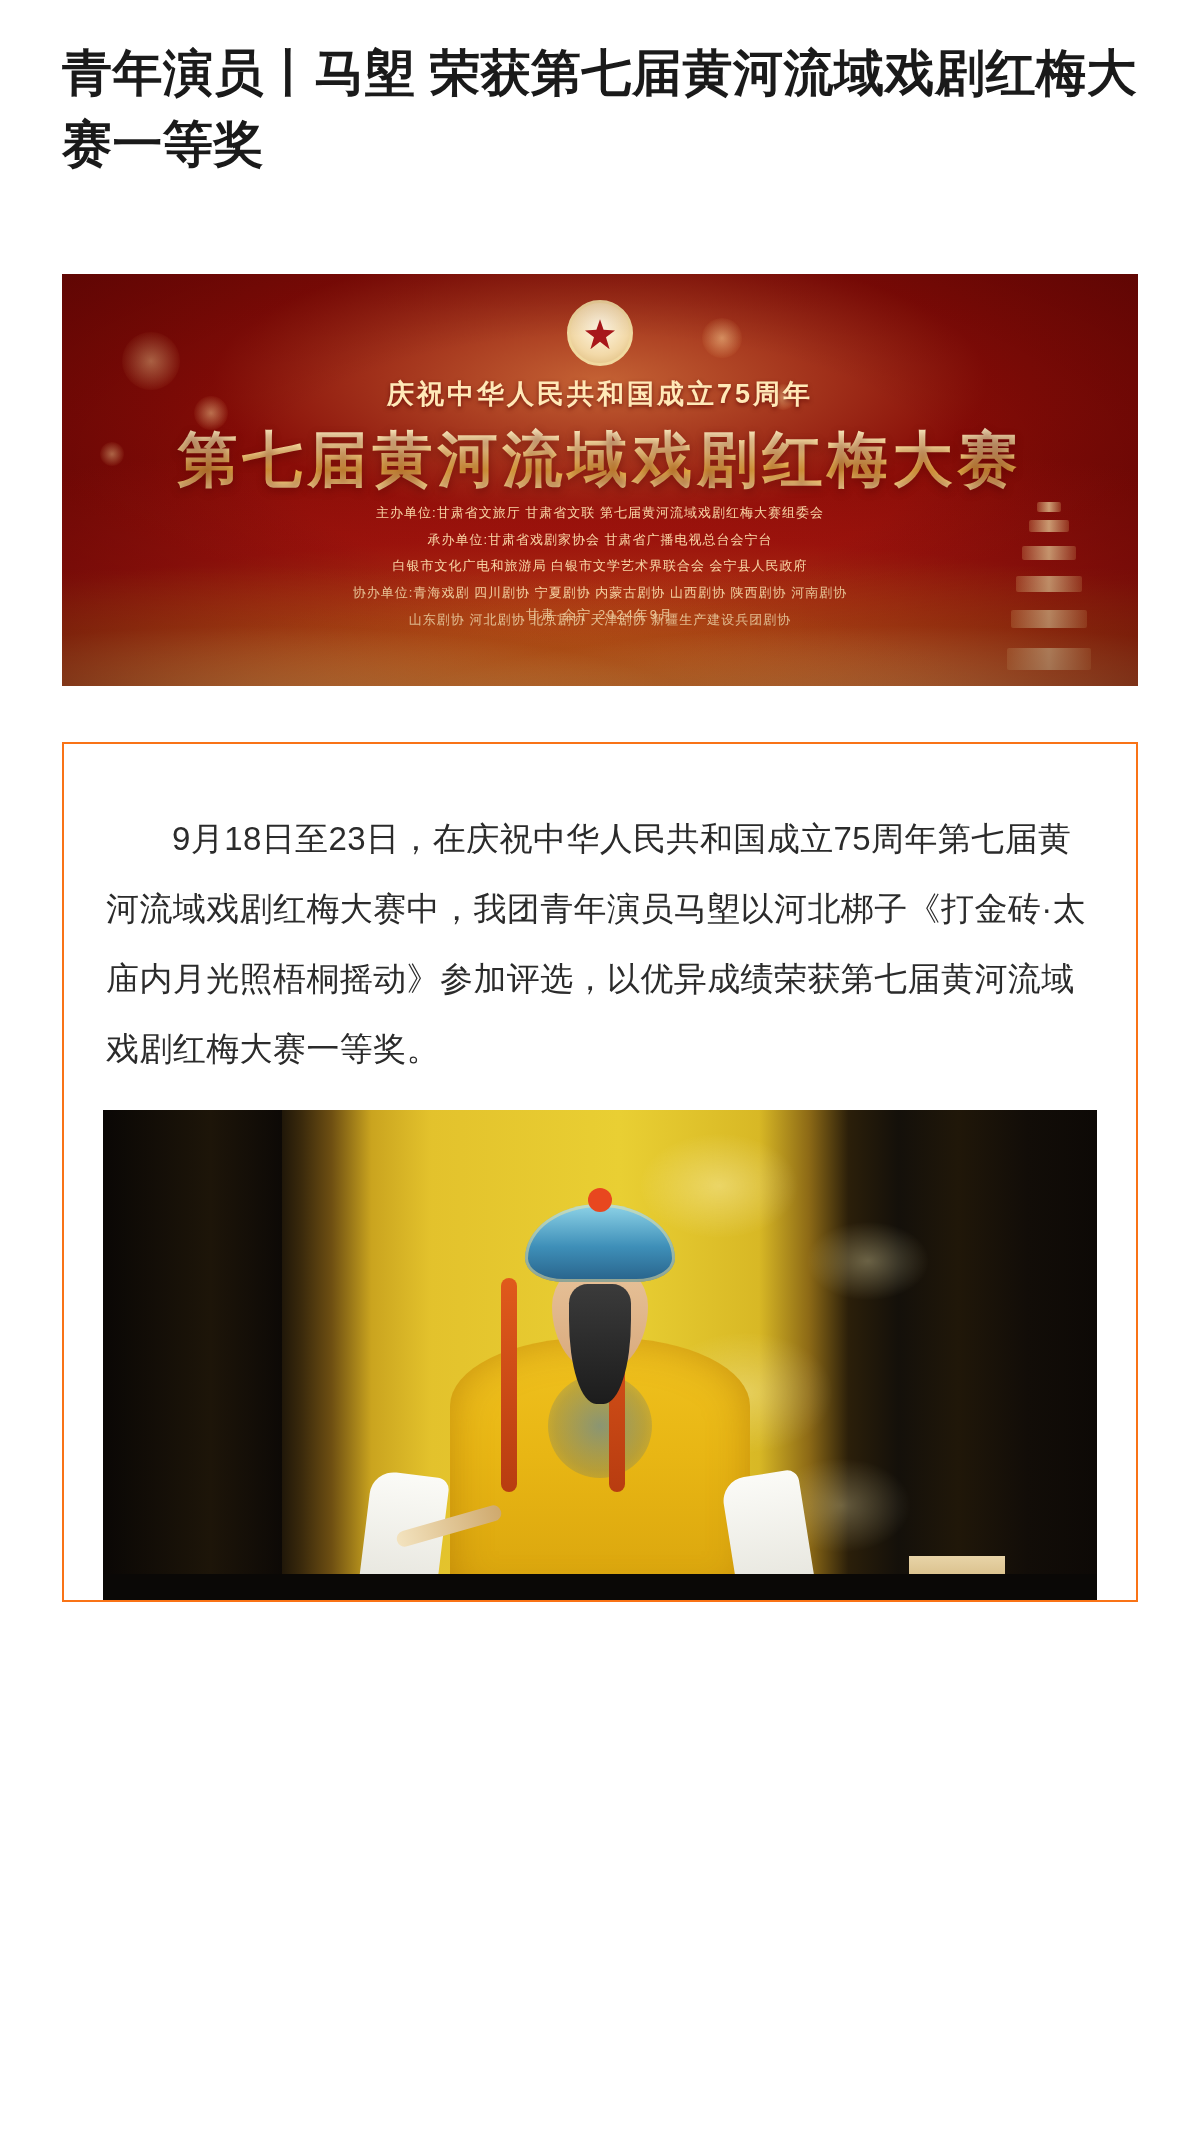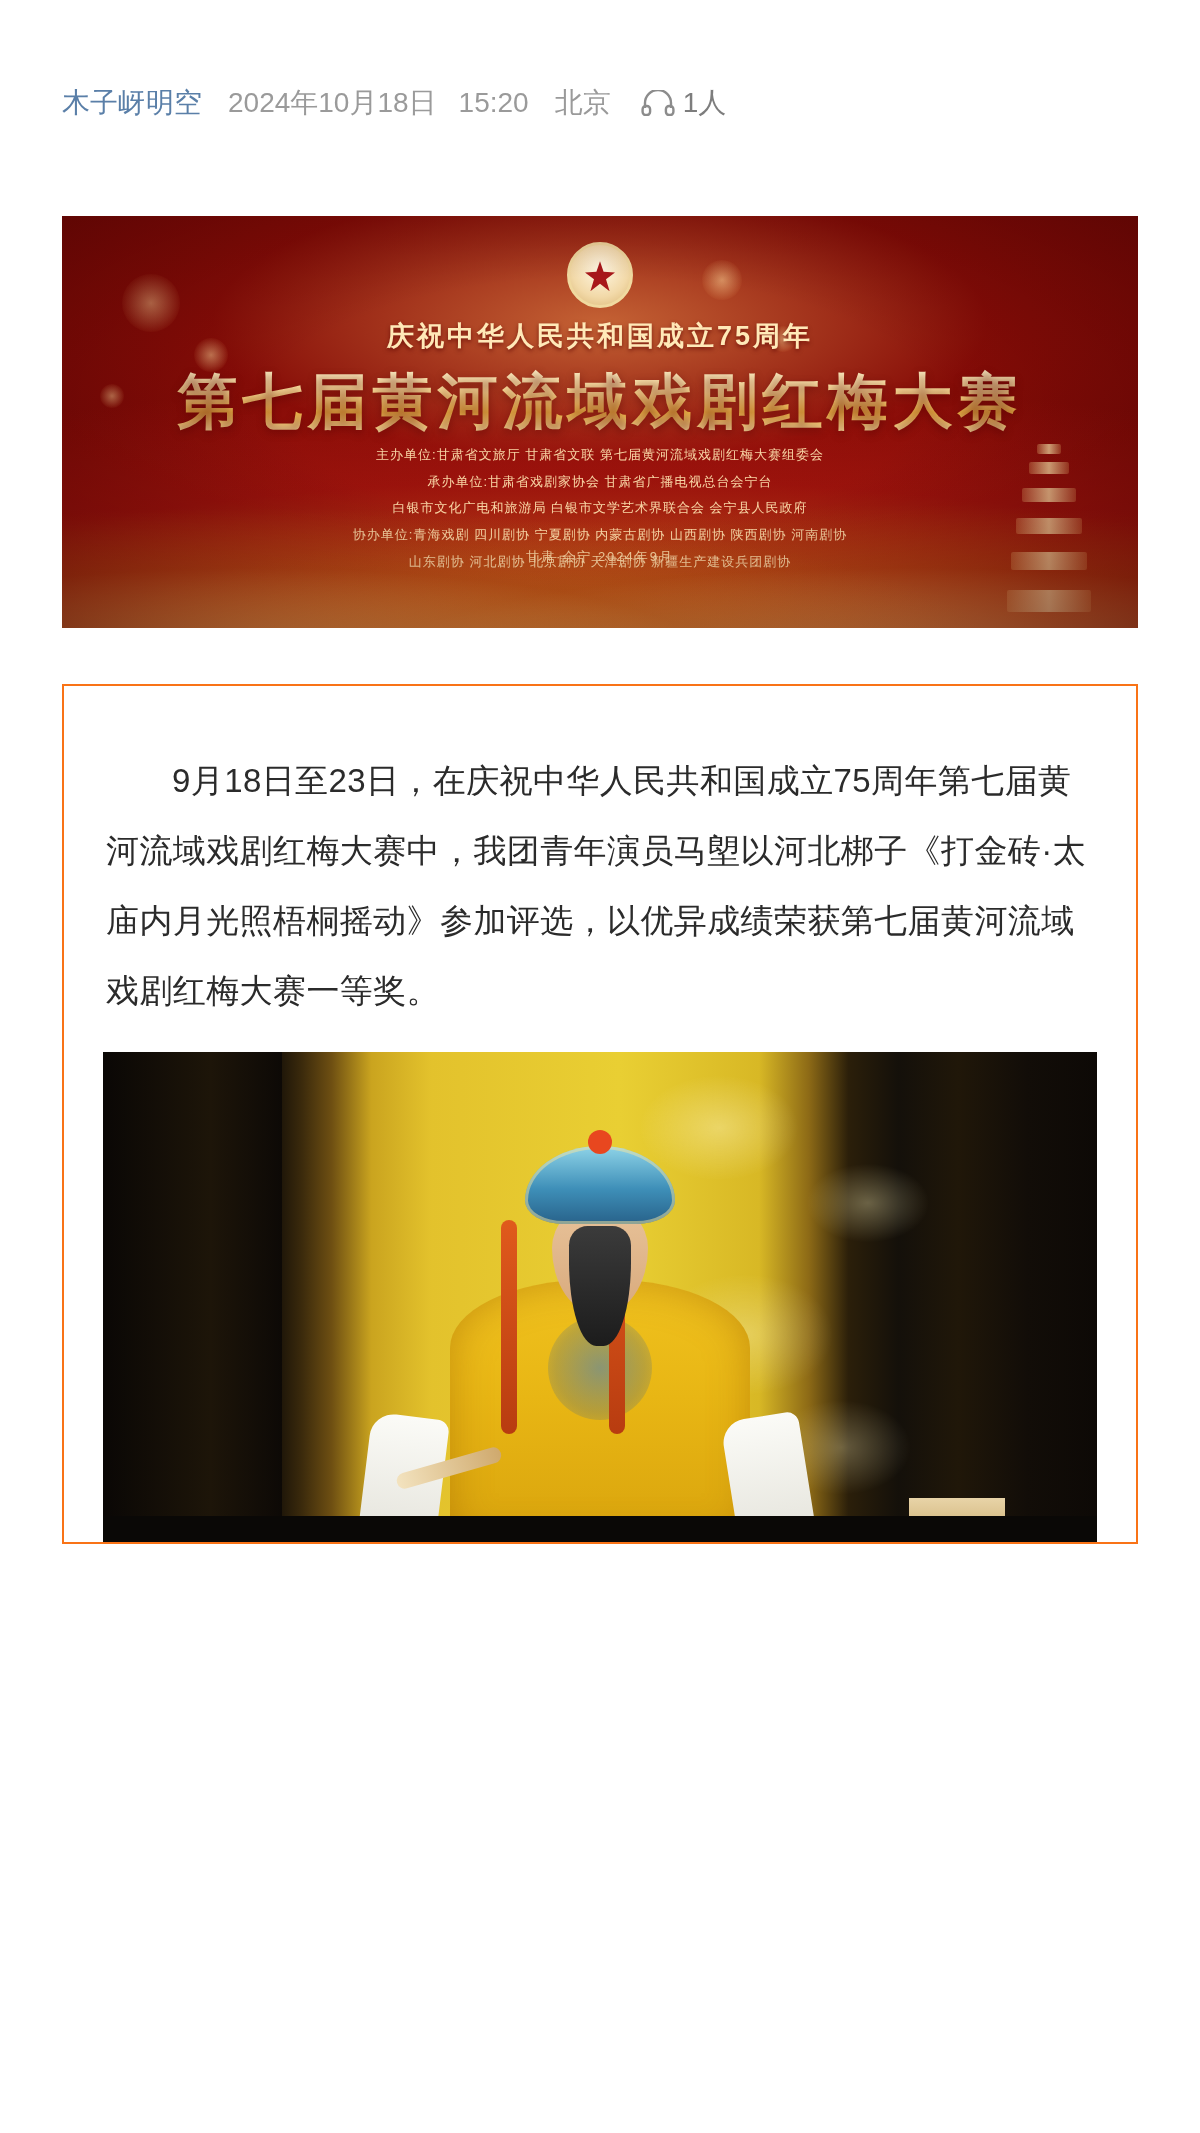--- a/index.html
+++ b/index.html
@@ -282,37 +282,22 @@
     position:absolute; left:0; right:0; bottom:0; height: 26px;
     background: #0a0806;
   }
 </style>
 </head>
 <body>
 
 <div class="page">
 
   <div class="article-header">
-
-    <div class="meta-row">
-      <span class="meta-author">木子岈明空</span>
-      <span class="meta-date">2024年10月18日</span>
-      <span class="meta-time">15:20</span>
-      <span class="meta-loc">北京</span>
-      <span class="listen-group">
-        <span class="headphone-icon">
-          <svg width="34" height="26" viewBox="0 0 34 26" fill="none" stroke="#8c8c8c" stroke-width="2.4">
-            <path d="M4 18 V13 A13 13 0 0 1 30 13 V18" fill="none"></path>
-            <rect x="1.6" y="16" width="7.5" height="9" rx="3.2" fill="none"></rect>
-            <rect x="24.9" y="16" width="7.5" height="9" rx="3.2" fill="none"></rect>
-          </svg>
-        </span>
-        <span class="listen-count">1人</span>
-      </span>
-    </div>
+    <h1 class="article-title">青年演员丨马塱 荣获第七届黄河流域戏剧红梅大赛一等奖</h1>
+
   </div>
 
   <div class="banner-wrap">
     <div class="banner">
       <div class="bokeh" style="width:58px;height:58px;left:60px;top:58px;"></div>
       <div class="bokeh" style="width:34px;height:34px;left:132px;top:122px;"></div>
       <div class="bokeh" style="width:24px;height:24px;left:38px;top:168px;"></div>
       <div class="bokeh" style="width:40px;height:40px;left:640px;top:44px;"></div>
       <div class="bokeh" style="width:26px;height:26px;left:708px;top:110px;"></div>
       <div class="dunes"></div>

